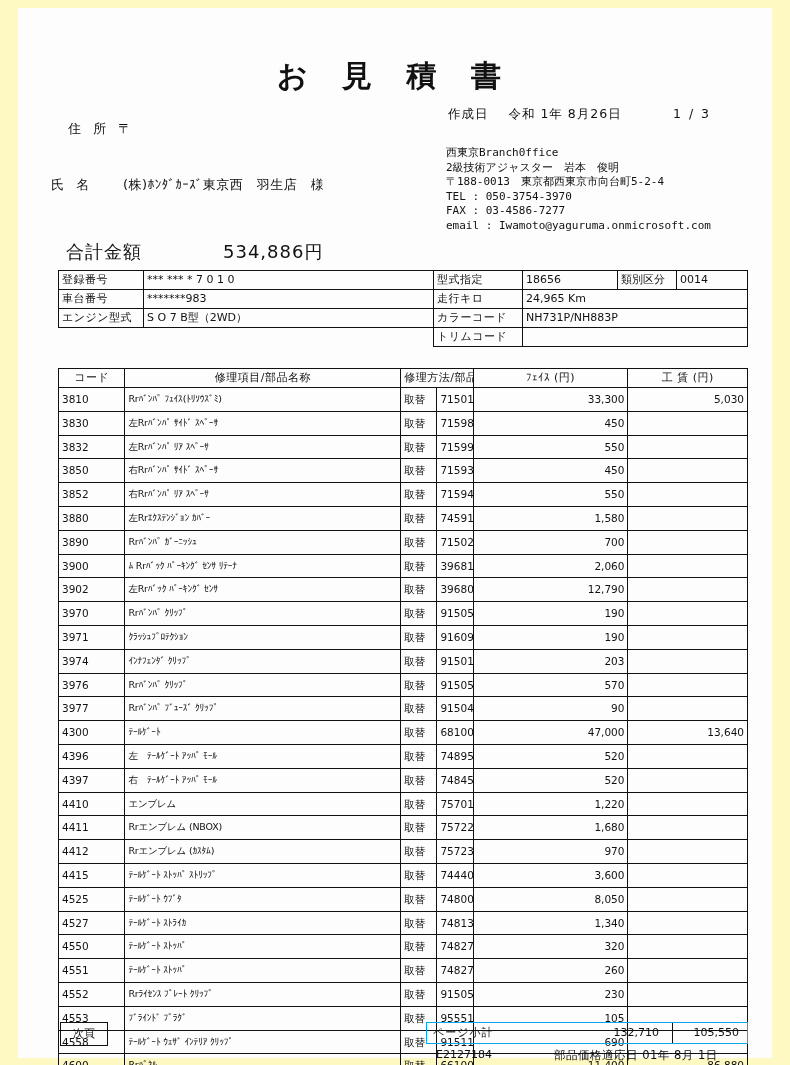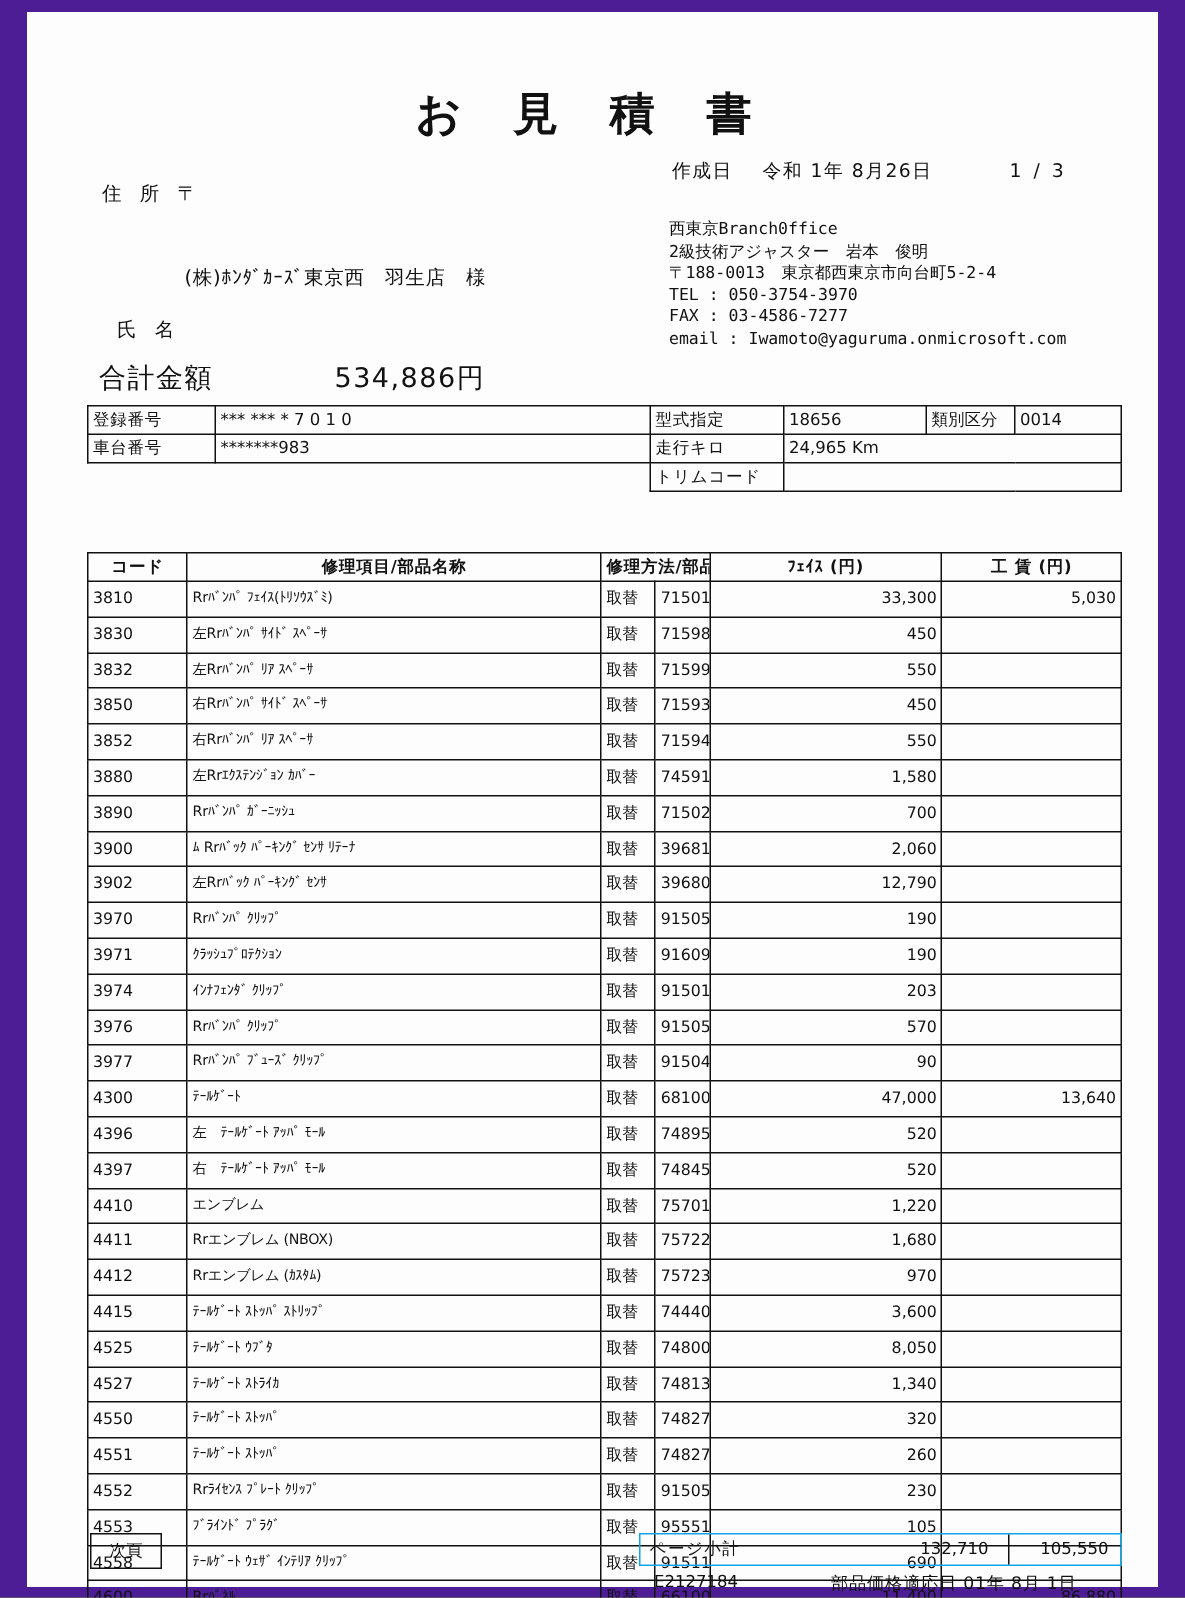--- a/index.html
+++ b/index.html
@@ -10,21 +10,21 @@
   body {
     width: 790px;
     height: 1065px;
     font-family: "Liberation Sans", sans-serif;
     overflow: hidden;
   }
   #page {
     position: relative;
     width: 790px;
     height: 1065px;
-    background: #4c1d95;
+    background: #fef9c3;
     box-sizing: border-box;
   }
   .sheet {
     position: absolute;
     left: 18px;
     top: 8px;
     width: 754px;
     height: 1050px;
     background: #fdfdfd;
     box-sizing: border-box;
@@ -65,27 +65,26 @@
     position: absolute;
     left: 50px;
     top: 112px;
     font-size: 13px;
     font-family: "DejaVu Sans", sans-serif;
     color: #111;
     letter-spacing: 4px;
   }
   .name-label {
     position: absolute;
-    left: 60px;
+    left: 33px;
     top: 168px;
     font-size: 13px;
     font-family: "DejaVu Sans", sans-serif;
     color: #111;
     letter-spacing: 4px;
-    margin-top: 35px;
   }
   .cust-name {
     position: absolute;
     left: 105px;
     top: 168px;
     font-size: 13px;
     font-family: "DejaVu Sans", sans-serif;
     color: #111;
     letter-spacing: 0.5px;
     white-space: nowrap;
@@ -162,21 +161,21 @@
   }
   .items th, .items td {
     border: 1px solid #111;
     padding: 0 3px;
     height: 22.8px;
     line-height: 22.8px;
     white-space: nowrap;
     overflow: hidden;
   }
   .items th {
-    font-weight: bold;
+    font-weight: normal;
     text-align: center;
     height: 18px;
     line-height: 18px;
     font-size: 11px;
     letter-spacing: 0.5px;
   }
   .c-code   { width: 38px; text-align: left; }
   .c-item   { width: 180px; text-align: left; }
   .c-method { width: 42px; text-align: left; }
   .c-partno { width: 250px; text-align: left; }
@@ -282,20 +281,26 @@
           <td class="vl3">類別区分</td>
           <td class="vv3">0014</td>
         </tr>
         <tr>
           <td class="vl">車台番号</td>
           <td class="vv">*******983</td>
           <td class="vl2">走行キロ</td>
           <td class="vv2" colspan="3">24,965 Km</td>
         </tr>
         <tr>
+          <td class="vl">エンジン型式</td>
+          <td class="vv">S O 7 B型（2WD）</td>
+          <td class="vl2">カラーコード</td>
+          <td class="vv2" colspan="3">NH731P/NH883P</td>
+        </tr>
+        <tr>
           <td class="nb"></td>
           <td class="nb"></td>
           <td class="vl2">トリムコード</td>
           <td class="vv2" colspan="3"></td>
         </tr>
       </tbody>
     </table>
 
     <table class="items">
       <thead>

